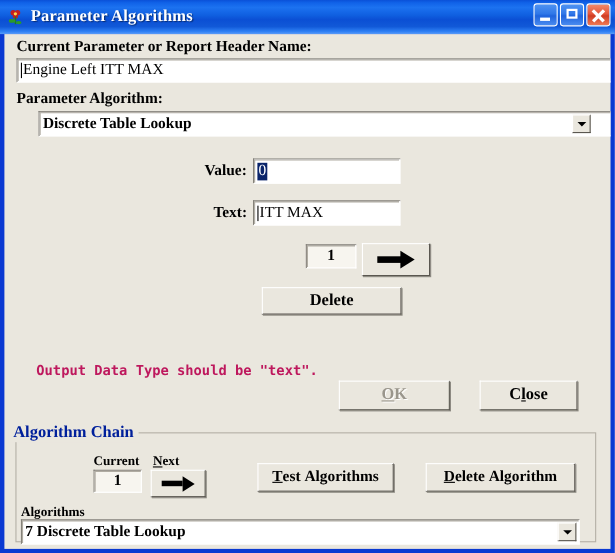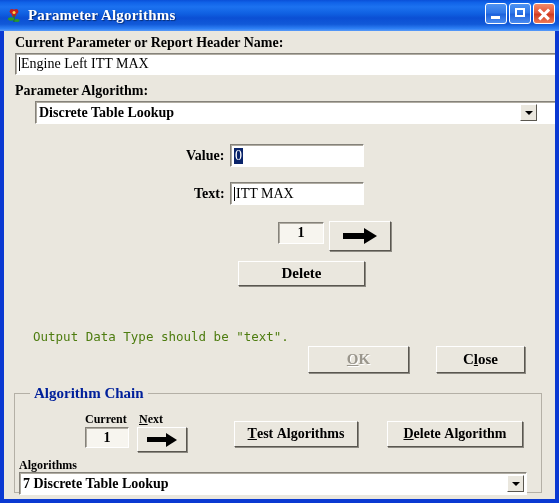--- a/index.html
+++ b/index.html
@@ -240,23 +240,23 @@
     right: 0; top: 0;
     width: 0; height: 0;
     border-top: 8px solid transparent;
     border-bottom: 8px solid transparent;
     border-left: 13px solid #000;
   }
 
   .mono {
     position: absolute;
     font-family: "DejaVu Sans Mono", "Liberation Mono", monospace;
-    font-weight: normal;
+    font-weight: bold;
     font-size: 12.5px;
-    color: #4d7c0f;
+    color: #be185d;
     white-space: pre;
   }
 
   
   #groupbox {
     position: absolute;
     box-sizing: border-box;
     border: 1px solid #b4b0a6;
     border-top-color: #b4b0a6;
   }
@@ -344,21 +344,21 @@
     </div>
 
     <div class="btn" style="left:234px; top:230px; width:127px; height:25px;">Delete</div>
 
     <div class="mono" style="left:29px; top:298px;">Output Data Type should be "text".</div>
 
     <div class="btn disabled" style="left:304px; top:315px; width:101px; height:27px;"><u>O</u>K</div>
     <div class="btn" style="left:432px; top:315px; width:89px; height:27px;text-align:right;">C<u>l</u>ose</div>
 
     <div id="groupbox" style="left:10px; top:362px; width:528px; height:100px;"></div>
-    <div id="group-legend" style="left:26px; top:354px;">Algorithm Chain</div>
+    <div id="group-legend" style="left:4px; top:354px;">Algorithm Chain</div>
 
     <div class="small-lbl" style="left:81px; top:381px;">Current</div>
     <div class="numbox" style="left:81px; top:396px; width:44px; height:21px;">1</div>
 
     <div class="small-lbl" style="left:135px; top:381px;"><u>N</u>ext</div>
     <div class="btn" style="left:133px; top:396px; width:50px; height:25px;">
       <span class="arrow-glyph" style="width:30px;height:14px;">
         <span class="shaft" style="width:19px;height:5px;top:4.5px;"></span>
         <span class="head" style="border-top-width:7px;border-bottom-width:7px;border-left-width:11px;"></span>
       </span>

